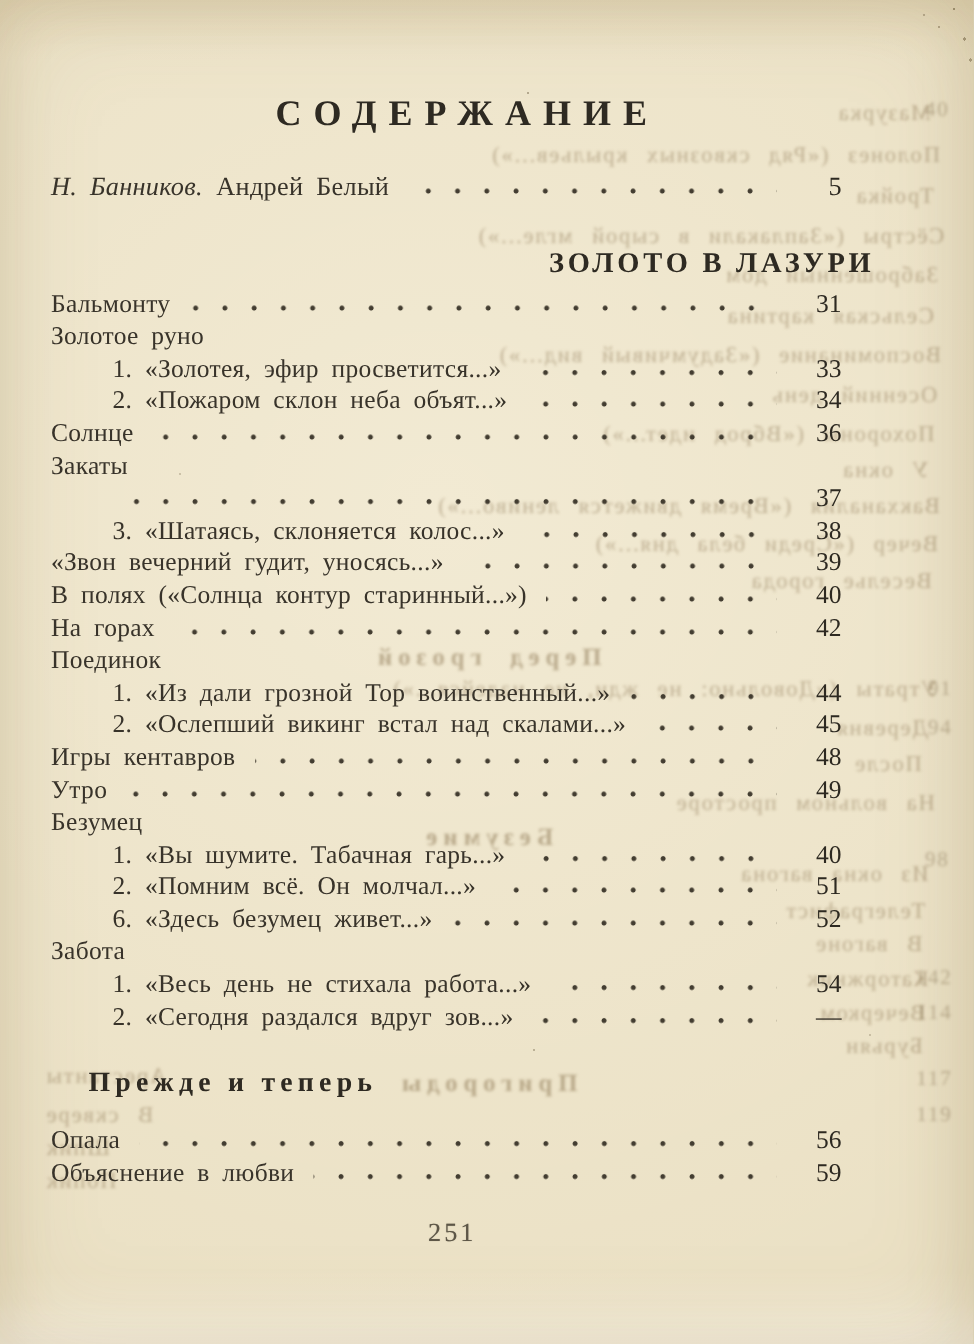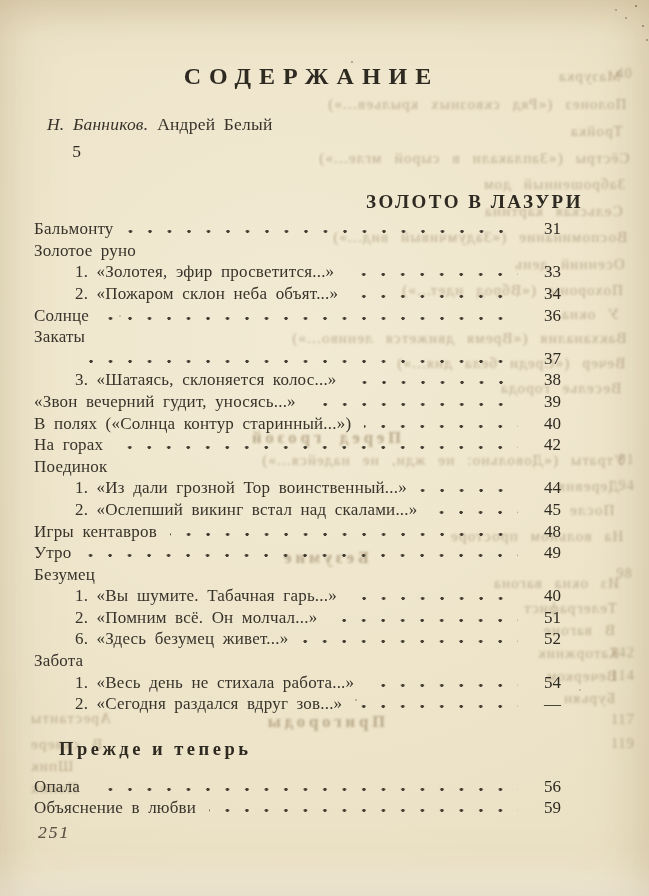--- a/index.html
+++ b/index.html
@@ -46,21 +46,21 @@
     color:#2e2a22;
     white-space:nowrap;
   }
   .row{
     display:flex;
     align-items:baseline;
     line-height:21.6px;
     font-size:17px;
     white-space:nowrap;
   }
-  .row.intro{margin-top:24px;font-size:17.5px;flex-direction:column;}
+  .row.intro{margin-top:24px;font-size:17.5px;}
   .row.indent{padding-left:41px;}
   .label{word-spacing:4px;letter-spacing:.2px;}
   .label em{font-style:italic;padding-right:9px;}
   .leader{
     flex:1 1 auto;
     height:5px;
     margin:0 9px 0 13px;
     background-image:radial-gradient(circle at 2px 2.4px, #433d31 1.4px, rgba(0,0,0,0) 1.9px);
     background-size:19.5px 5px;
     background-repeat:repeat-x;
@@ -72,28 +72,27 @@
     margin:29px 0 5px;
     font-size:19px;font-weight:700;letter-spacing:2.5px;
     text-align:right;transform:translateX(22px);
   }
   .h-minor{
     margin:24px 0 16px;
     font-size:18.5px;font-weight:700;letter-spacing:3.5px;
     text-align:left;transform:translateX(25px);
   }
   .folio{
-    margin-top:3px;
-    text-align:left;
+    margin-top:19px;
+    text-align:center;
     transform:translateX(4px);
     font-size:17.5px;
     letter-spacing:2px;
     color:#5d5647;
     text-shadow:0 0 .6px rgba(93,86,71,.6);
-    font-style:italic;
   }
   
   .bleed{position:absolute;z-index:1;inset:0;pointer-events:none;}
   .bleed-line{
     position:absolute;
     white-space:nowrap;
     font-size:15px;
     letter-spacing:1.2px;
     word-spacing:7px;
     color:rgba(124,100,64,.42);

